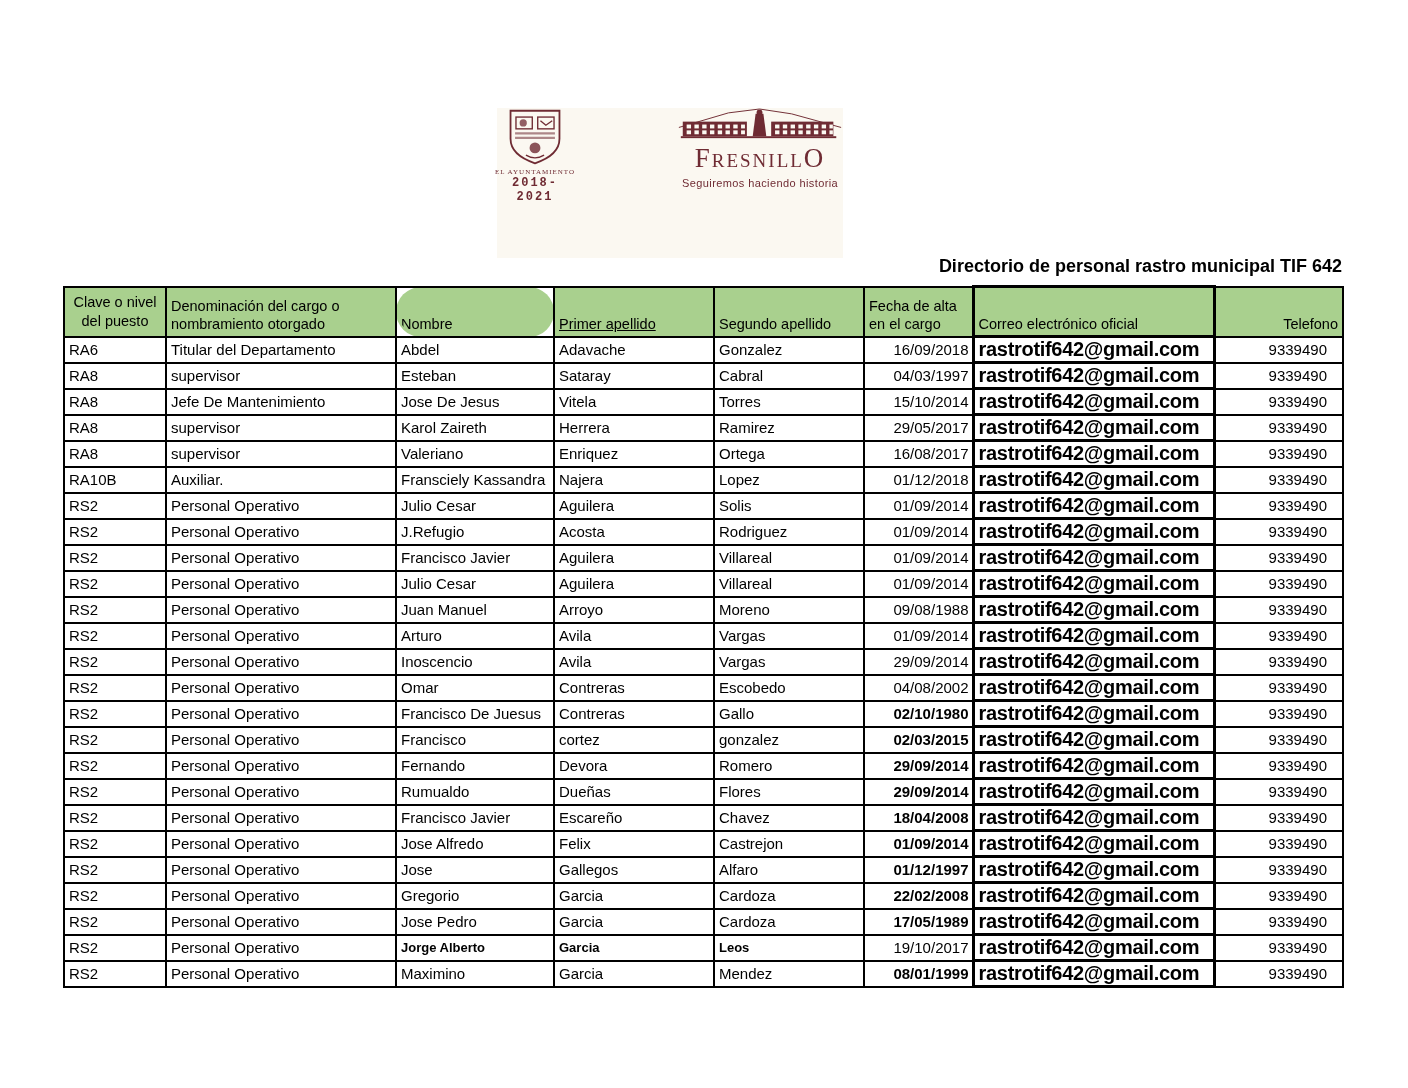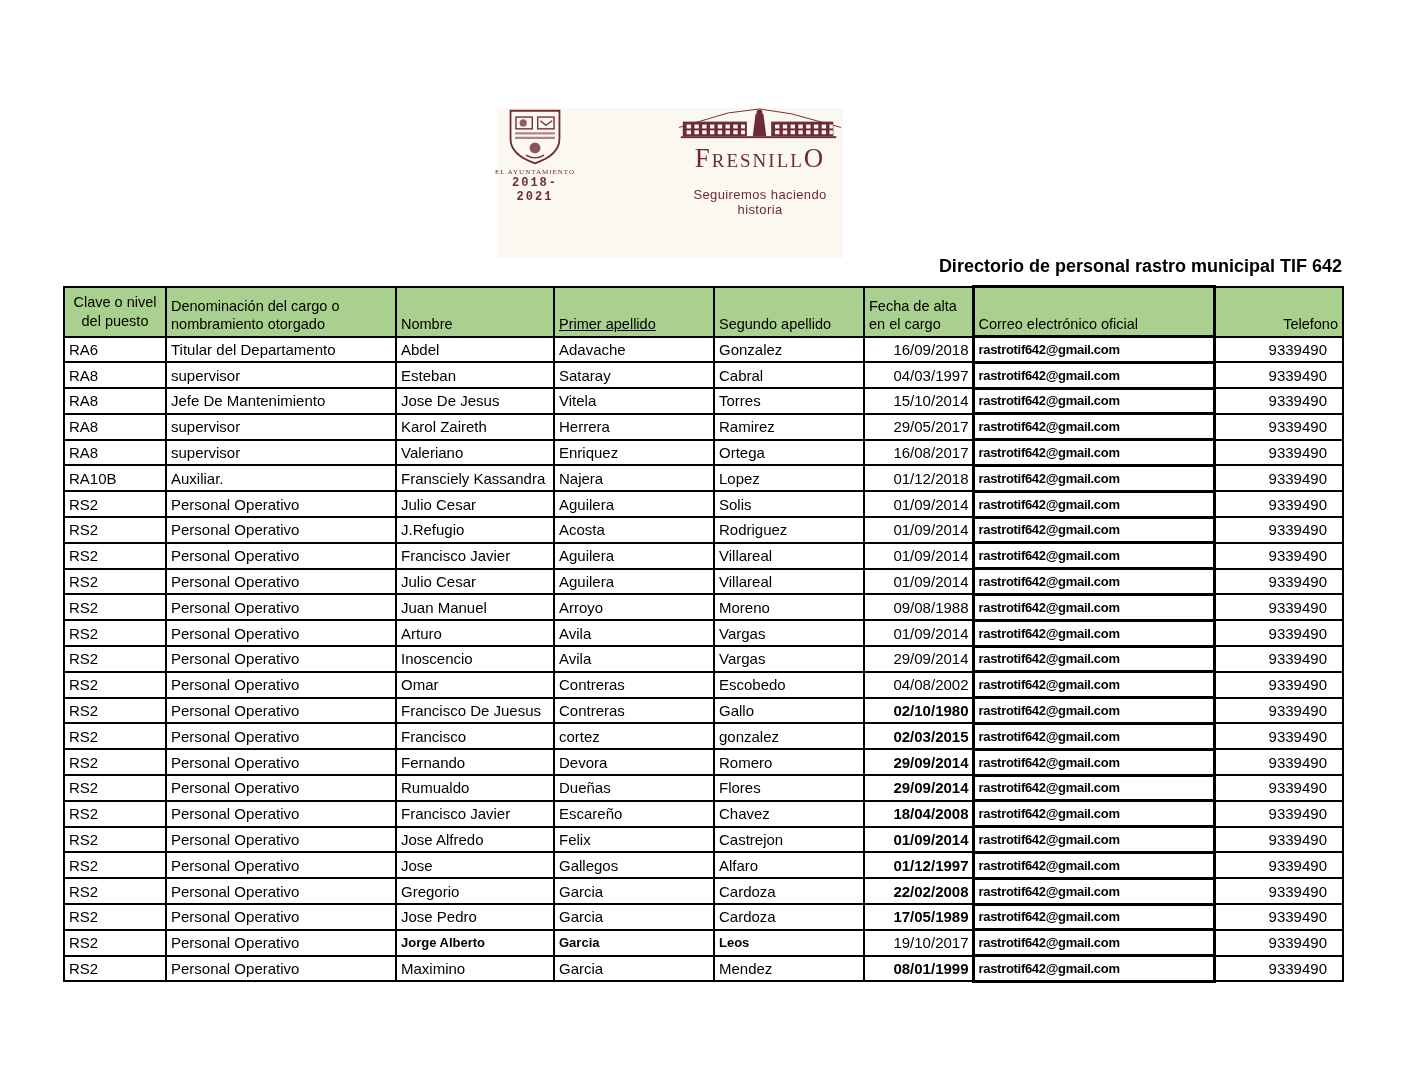--- a/index.html
+++ b/index.html
@@ -20,21 +20,21 @@
   .crest svg { display:block; margin:0 auto; }
   .crest-l1 { font-family:"Liberation Serif", serif; font-size:7px; letter-spacing:1px; margin-top:2px; white-space:nowrap; }
   .crest-l2 { font-family:Liberation Mono, monospace; font-size:12px; font-weight:bold; letter-spacing:2px; }
   .logo-divider { width:1px; height:74px; background:#b3a6a0; margin:0 6px; }
   .fresnillo { width:196px; text-align:center; }
   .fresnillo svg { display:block; margin:0 auto; }
   .brand {
     font-family:"Liberation Serif", serif; font-variant:small-caps;
     font-size:27px; line-height:1; letter-spacing:2px; margin-top:1px; white-space:nowrap;
   }
-  .tagline { font-size:13px; letter-spacing:.4px; margin-top:15px; }
+  .tagline { font-size:11px; letter-spacing:.4px; margin-top:5px; }
 
   
   .title {
     position:absolute; left:63px; top:256px; width:1279px;
     text-align:right; font-size:18px; font-weight:bold; letter-spacing:0px;
   }
 
   
   table.dir {
     position:absolute; left:63px; top:285px; width:1279px;
@@ -49,21 +49,21 @@
   .dir th {
     font-weight:normal; font-size:14.5px; text-align:left; vertical-align:bottom;
     white-space:normal; line-height:1.25; padding:2px 4px;
   }
   .dir th.h-clave { text-align:center; vertical-align:middle; }
   .dir th.h-telefono { text-align:right; }
   .dir th.h-correo { border-width:3px; }
   td.col-fecha { text-align:right; padding-right:3px; }
   td.col-telefono { text-align:right; padding-right:15px; }
   td.col-correo {
-    border-width:3px; font-weight:bold; font-size:13px; letter-spacing:-.3px;margin-top:42px;
+    border-width:3px; font-weight:bold; font-size:20px; letter-spacing:-.3px;margin-top:42px;
   }
   td.b  { font-weight:bold; }                 
   td.bn { font-weight:bold; font-size:13px; } 
 </style>
 </head>
 <body>
 
 <div class="page">
 
   <div class="logo-block" style="background: rgb(251, 248, 241);">
@@ -140,21 +140,21 @@
         <col style="width:160px">
       <col style="width:150px">
         <col style="width:109px">
         <col style="width:241px">
         <col style="width:129px">
     </colgroup>
     <thead>
       <tr>
         <th class="h-clave" style="background: rgb(169, 208, 142); margin-left: 11px;">Clave o nivel del puesto</th>
         <th class="h-cargo" style="background: rgb(169, 208, 142);">Denominación del cargo o nombramiento otorgado</th>
-        <th class="h-nombre" style="background: rgb(169, 208, 142);">Nombre</th>
+        <th class="h-nombre" style="background: rgb(169, 208, 142); border-radius: 25px;">Nombre</th>
         <th class="h-primer" style="background: rgb(169, 208, 142); text-decoration: underline;">Primer apellido</th>
         <th class="h-segundo" style="background: rgb(169, 208, 142);">Segundo apellido</th>
         <th class="h-fecha" style="background: rgb(169, 208, 142);">Fecha de alta en el cargo</th>
         <th class="h-correo" style="background: rgb(169, 208, 142);">Correo electrónico oficial</th>
         <th class="h-telefono" style="background: rgb(169, 208, 142);">Telefono</th>
       </tr>
     </thead>
     <tbody>
         <tr>
           <td class="col-clave">RA6</td>

